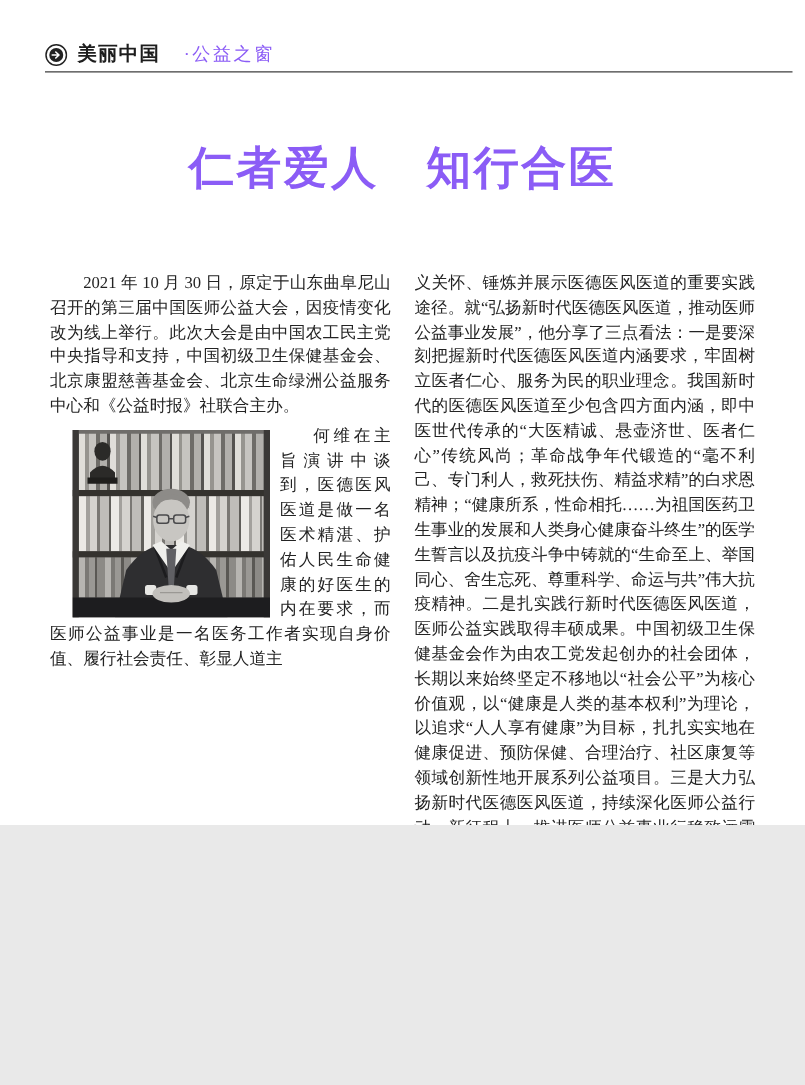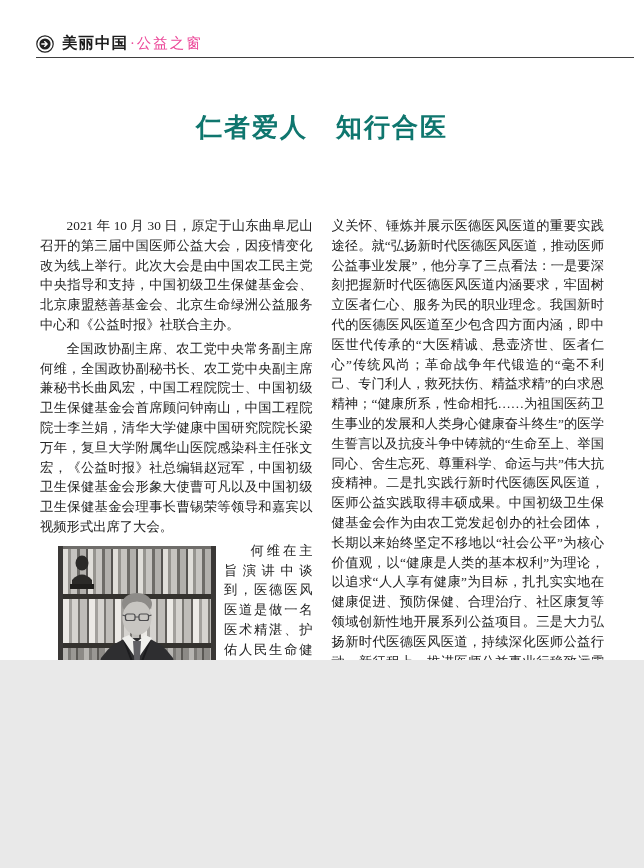--- a/index.html
+++ b/index.html
@@ -18,28 +18,28 @@
     position:absolute;left:36px;right:50px;top:30px;height:27px;
     display:flex;align-items:center;
     border-bottom:1.5px solid #3f3f3f;
   }
   .mast .logo{flex:0 0 auto;margin-right:8px;display:block;}
   .mast .sec-bold{
     font-family:"Liberation Sans","DejaVu Sans",sans-serif;
     font-weight:800;font-size:15.5px;letter-spacing:1px;color:#1d1d1d;
   }
   .mast .sec-rest{
-    font-size:14.5px;letter-spacing:2px;color:#ec4899;margin-left:2px;
+    font-size:14.5px;letter-spacing:2px;color:#8b5cf6;margin-left:19px;
   }
   
   .title{
     position:absolute;left:36px;width:572px;top:110px;
     text-align:center;
     font-family:"Liberation Sans","DejaVu Sans",sans-serif;
-    font-weight:900;font-size:26px;letter-spacing:2px;color:#0f766e;
+    font-weight:900;font-size:36px;letter-spacing:2px;color:#8b5cf6;
   }
   .subtitle{
     position:absolute;left:36px;width:572px;top:163px;
     text-align:center;
     font-size:17px;letter-spacing:1.5px;color:#1f1f1f;
   }
   
   .body{
     position:absolute;left:36px;top:212px;width:572px;
     display:flex;gap:11px;
@@ -116,21 +116,20 @@
     <span class="sec-bold">美丽中国</span>
     <span class="sec-rest">·公益之窗</span>
   </div>
 
   <div class="title">仁者爱人　知行合医</div>
 
   <div class="body">
 
     <div class="col">
       <p>2021 年 10 月 30 日，原定于山东曲阜尼山召开的第三届中国医师公益大会，因疫情变化改为线上举行。此次大会是由中国农工民主党中央指导和支持，中国初级卫生保健基金会、北京康盟慈善基金会、北京生命绿洲公益服务中心和《公益时报》社联合主办。</p>
-      <p>全国政协副主席、农工党中央常务副主席何维，全国政协副秘书长、农工党中央副主席兼秘书长曲凤宏，中国工程院院士、中国初级卫生保健基金会首席顾问钟南山，中国工程院院士李兰娟，清华大学健康中国研究院院长梁万年，复旦大学附属华山医院感染科主任张文宏，《公益时报》社总编辑赵冠军，中国初级卫生保健基金会形象大使曹可凡以及中国初级卫生保健基金会理事长曹锡荣等领导和嘉宾以视频形式出席了大会。</p>
 
       <div>
         <div class="photo">
           <div class="ph-row ph-row1"></div>
           <div class="ph-board ph-b1"></div>
           <div class="ph-row ph-row2"></div>
           <div class="ph-board ph-b2"></div>
           <div class="ph-row ph-row3"></div>
           <div class="ph-frame ph-fl"></div>
           <div class="ph-frame ph-fr"></div>

